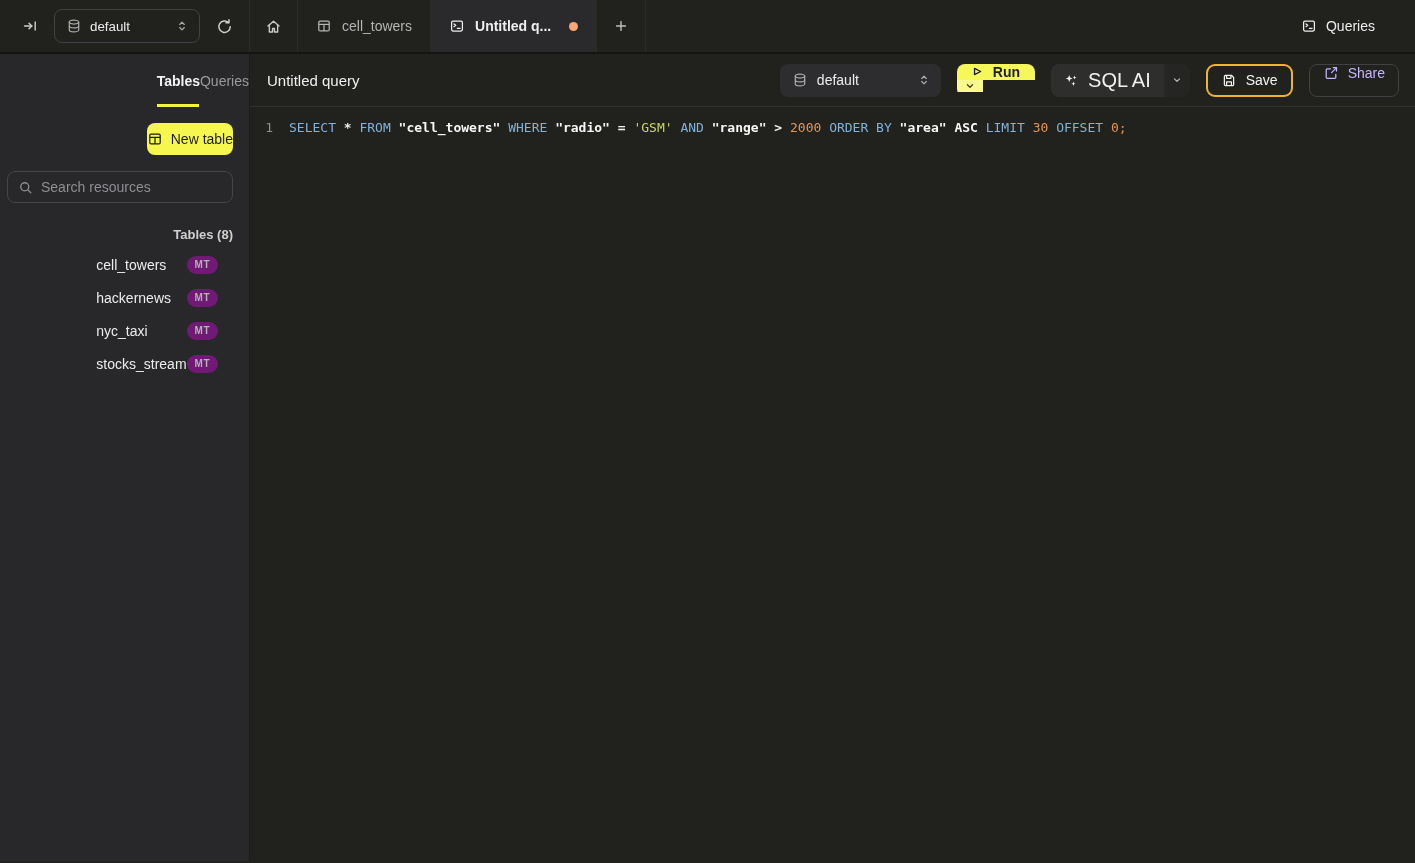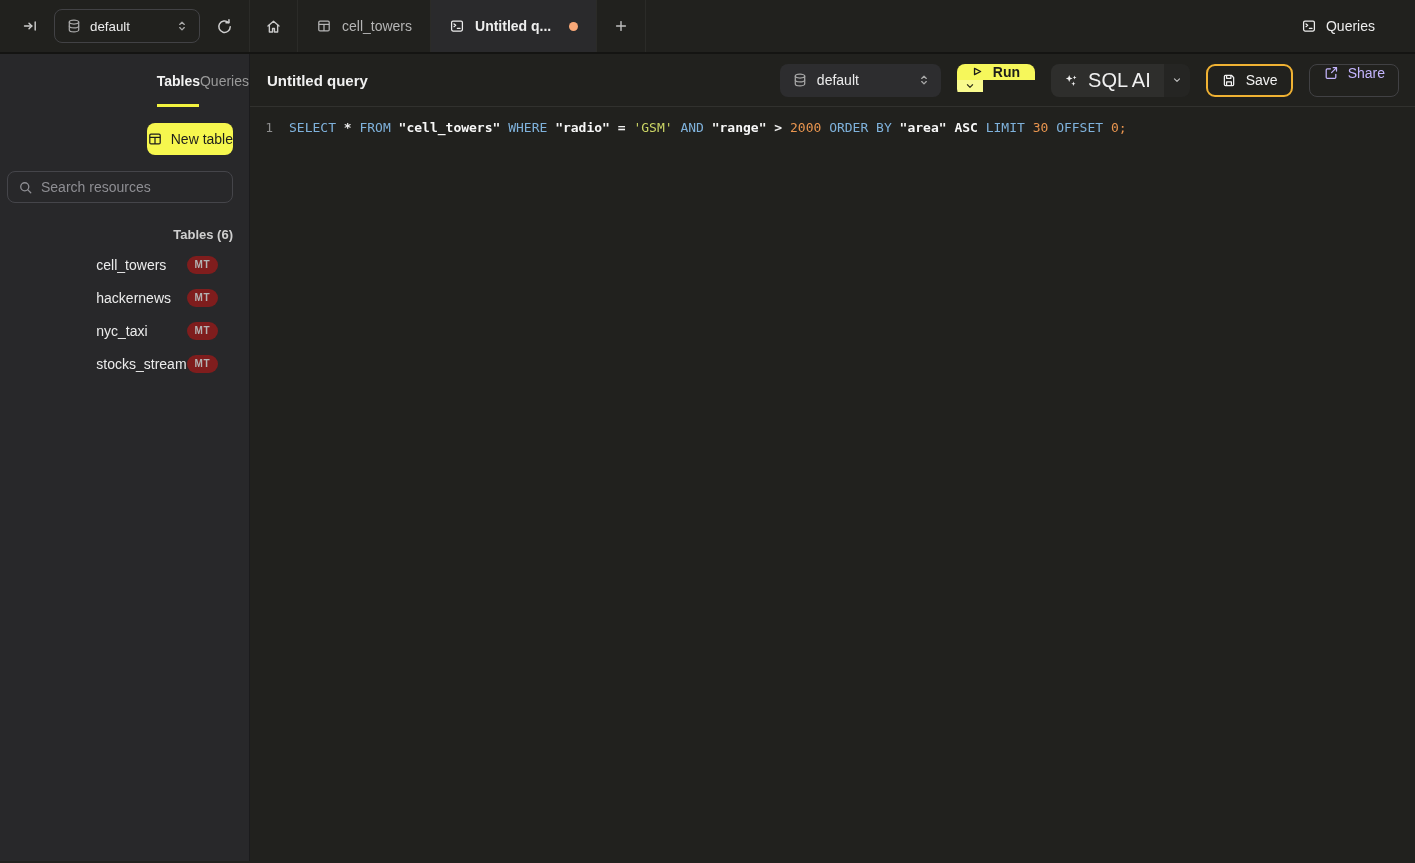--- a/index.html
+++ b/index.html
@@ -40,26 +40,26 @@
   .sidebar-tab.active { color:#f2f2f2; font-weight:600; }
   .sidebar-tab.active::after { content:""; position:absolute; left:0; right:1px; bottom:0; height:3px; background:#f2f33f; }
   .btn-newtable { margin:16px 16px 0 16px; height:32px; flex:none; display:flex; align-items:center; justify-content:center; gap:8px; background:#f6f74e; color:#1e1e1c; border:none; border-radius:8px; font-size:14px; font-weight:500; font-family:inherit; cursor:pointer; }
   .search-box { margin:16px 16px 0 16px; height:32px; flex:none; display:flex; align-items:center; gap:8px; padding:0 10px; border:1px solid #45454a; border-radius:8px; color:#8e8e93; }
   .search-box input { flex:1; background:transparent; border:none; outline:none; color:#e5e5e5; font-size:14px; font-family:inherit; }
   .search-box input::placeholder { color:#8e8e93; }
   .section-title { margin-top:24px; padding:0 16px 6px 33px; font-size:13px; font-weight:600; color:#cfcfcf; }
   .tables-list { display:flex; flex-direction:column; }
   .table-row { height:33px; display:flex; align-items:center; justify-content:space-between; padding:0 31px 0 33px; cursor:pointer; }
   .table-name { color:#ececec; font-size:14px; }
-  .badge { background:#7f1d1d; color:#b3b3b3; font-size:10px; font-weight:600; letter-spacing:.5px; border-radius:10px; padding:3px 8px; line-height:1.2; }
+  .badge { background:#701a75; color:#b3b3b3; font-size:10px; font-weight:600; letter-spacing:.5px; border-radius:10px; padding:3px 8px; line-height:1.2; }
 
   
   .main { flex:1; display:flex; flex-direction:column; background:#21211e; }
   .toolbar { height:53px; flex:none; display:flex; align-items:center; padding:0 16px 0 17px; border-bottom:1px solid #31312e; }
-  .page-title { font-size:15px; font-weight:700; color:#f0f0f0; margin-right:auto; }
+  .page-title { font-size:15px; font-weight:400; color:#f0f0f0; margin-right:auto; }
   .toolbar-group { display:flex; align-items:center; gap:16px; }
   .toolbar-select { width:161px; height:33px; display:flex; align-items:center; gap:9px; padding:0 10px 0 12px; background:#2d2d2f; border:none; border-radius:8px; color:#ececec; font-size:14px; font-weight:500; font-family:inherit; cursor:pointer; }
   .toolbar-select .grow { flex:1; text-align:left; }
 
   .btn-run { display:flex; align-items:stretch; height:33px; border-radius:8px; overflow:hidden; border:none; padding:0; background:none; cursor:pointer; font-family:inherit;flex-direction:column; }
   .run-main { display:flex; align-items:center; gap:9px; padding:0 15px 0 12px; background:#f6f75b; color:#1d1d1b; font-size:14px; font-weight:600; }
   .run-caret { width:26px; display:flex; align-items:center; justify-content:center; background:#f9fa8e; color:#3a3a20; }
 
   .btn-sqlai { display:flex; align-items:stretch; height:33px; border-radius:8px; overflow:hidden; border:none; padding:0; background:none; cursor:pointer; font-family:inherit; }
   .sqlai-main { display:flex; align-items:center; gap:9px; padding:0 13px 0 12px; background:#2e2e2c; color:#f0f0f0; font-size:20px; font-weight:500; }
@@ -193,21 +193,21 @@
     <div class="search-box">
       <span>
         <svg width="15" height="15" viewBox="0 0 16 16" fill="none" stroke="currentColor" stroke-width="1.4" stroke-linecap="round">
           <circle cx="7.2" cy="7.2" r="4.3"></circle>
             <line x1="10.5" y1="10.5" x2="13.6" y2="13.6"></line>
         </svg>
       </span>
       <input type="text" placeholder="Search resources" style="">
     </div>
 
-    <div class="section-title">Tables (6)</div>
+    <div class="section-title">Tables (8)</div>
 
     <div class="tables-list">
       <div class="table-row">
         <span class="table-name">cell_towers</span>
         <span class="badge">MT</span>
       </div>
 
       <div class="table-row">
         <span class="table-name">hackernews</span>
         <span class="badge">MT</span>

